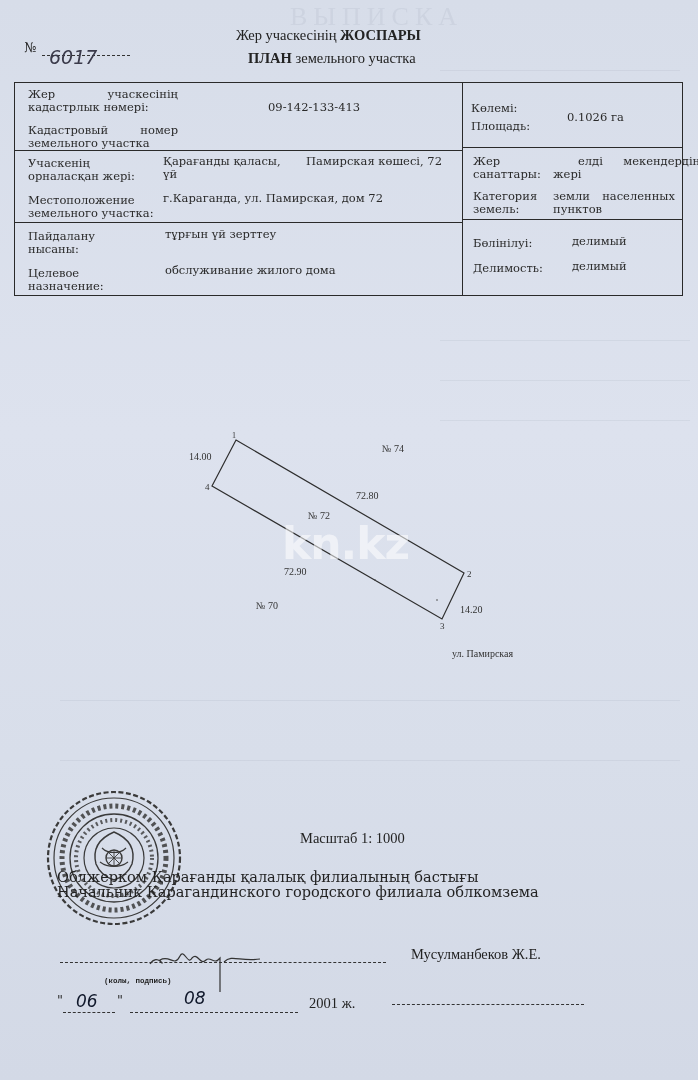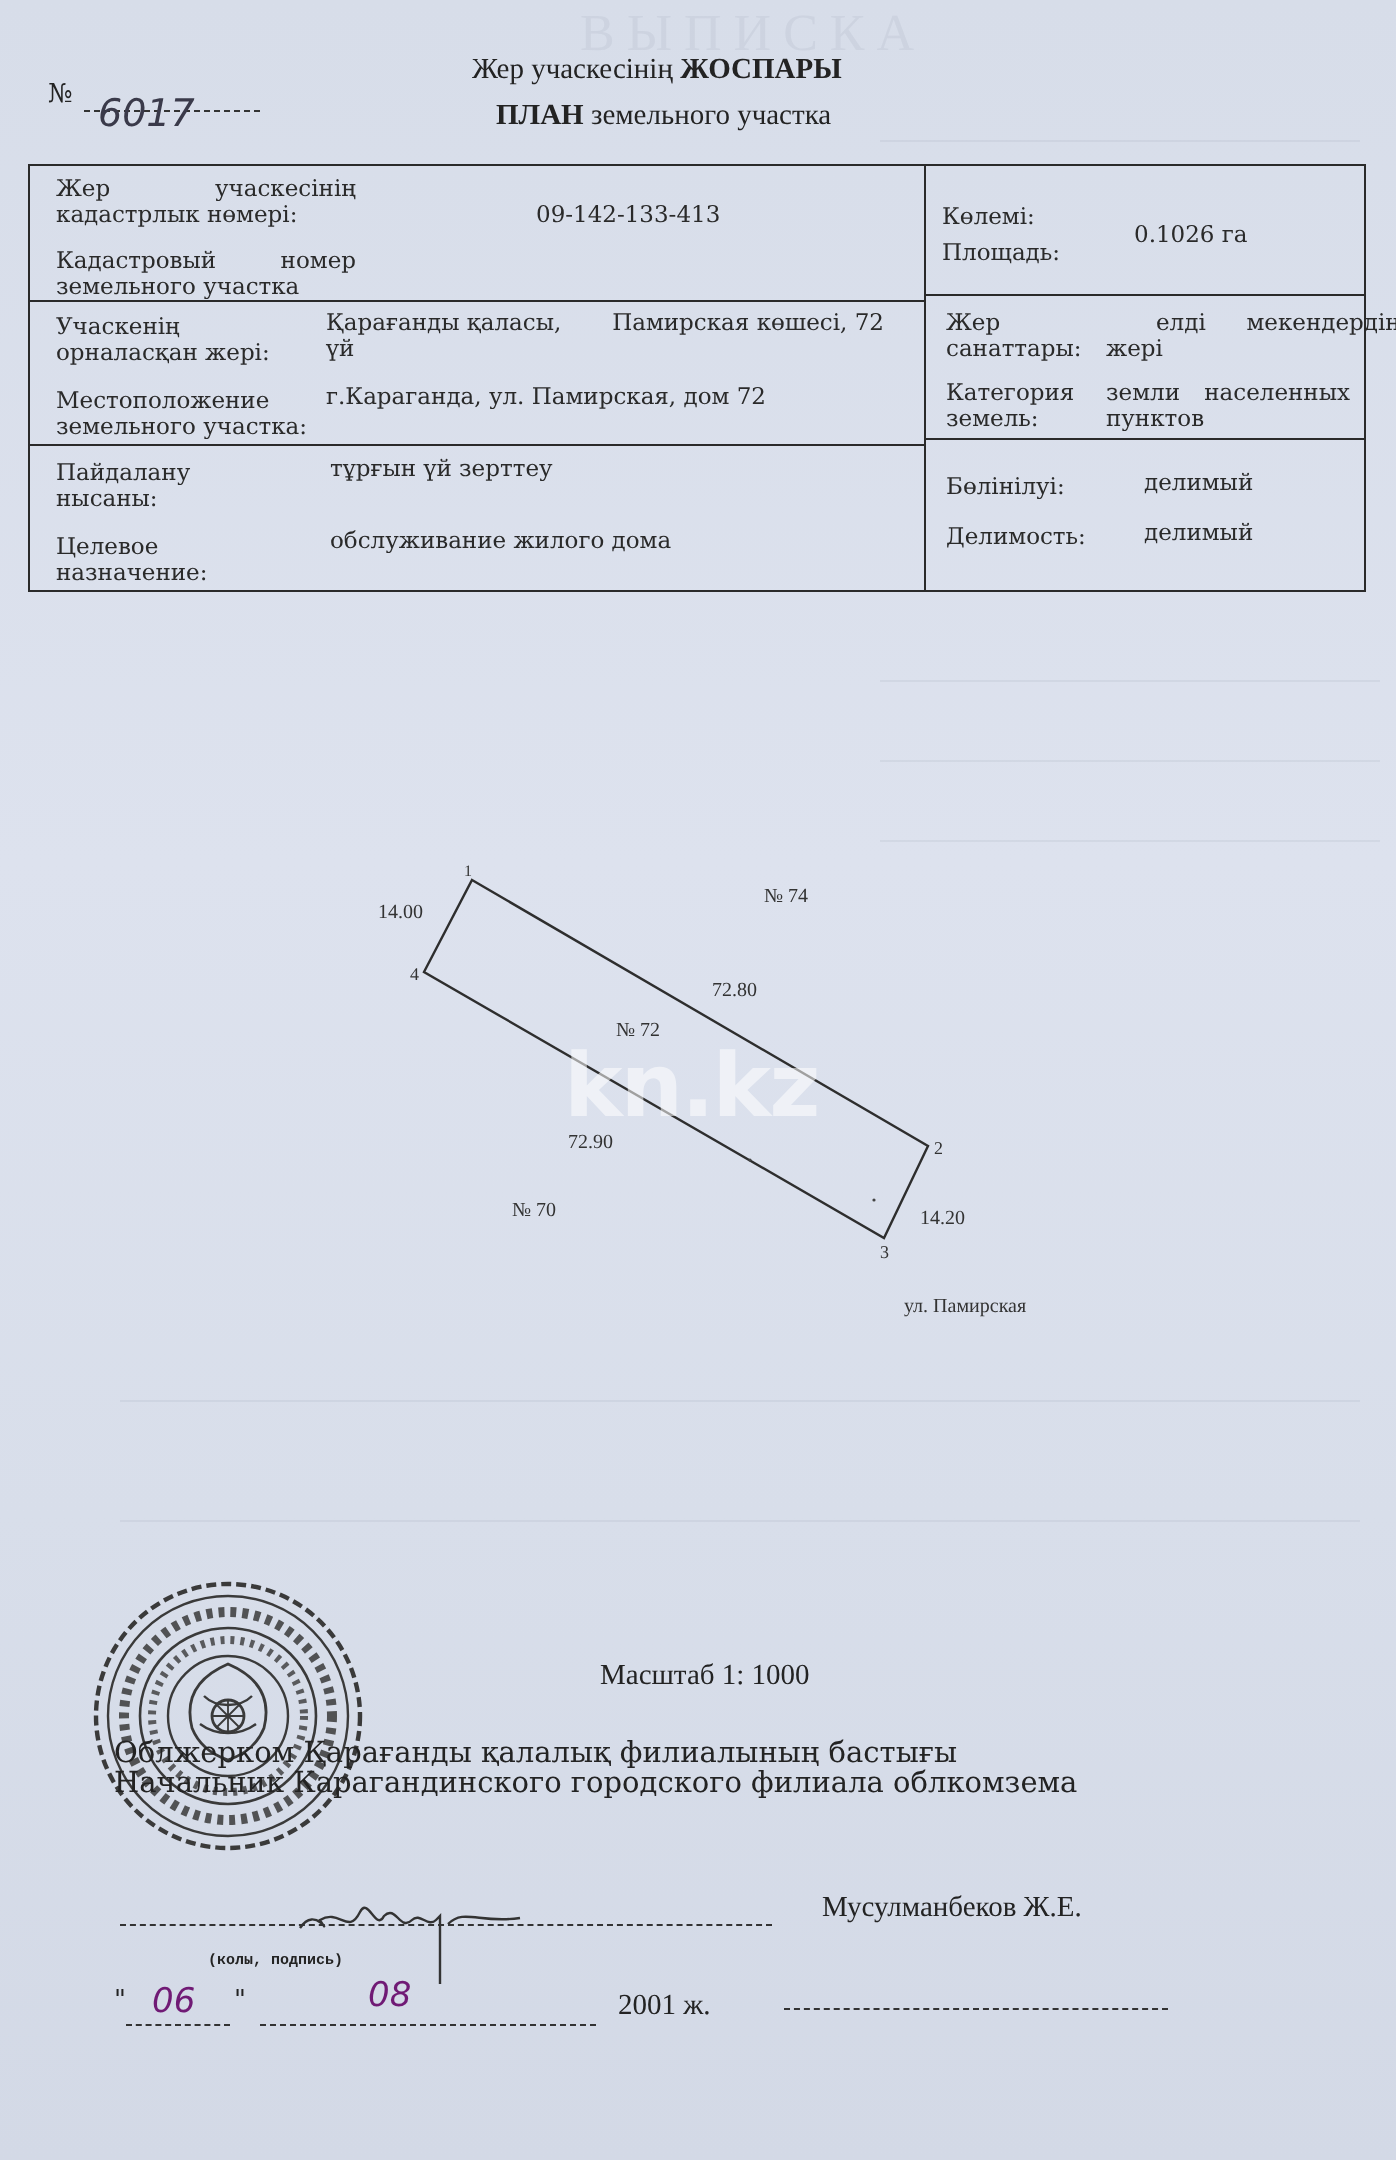--- a/index.html
+++ b/index.html
@@ -33,21 +33,21 @@
   .watermark { left: 282px; top: 518px; font-size: 44px; font-weight: bold; color: rgba(255,255,255,0.55); font-family: "DejaVu Sans", sans-serif; letter-spacing: -1px; }
 
   .scale { left: 300px; top: 830px; font-size: 14.5px; font-family: "Liberation Serif", serif; }
   .head1 { left: 57px; top: 869px; font-size: 14.5px; font-family: "DejaVu Serif", serif; }
   .head2 { left: 57px; top: 884px; font-size: 14.5px; font-family: "DejaVu Serif", serif; }
 
   .dash { border-bottom: 1.5px dashed #333; height: 0; }
   .sig-name { left: 411px; top: 946px; font-size: 14.5px; font-family: "Liberation Serif", serif; }
   .sig-caption { left: 104px; top: 977px; font-size: 7.5px; font-weight: bold; font-family: Liberation Mono, monospace; }
   .date-year { left: 309px; top: 995px; font-size: 14.5px; font-family: "Liberation Serif", serif; }
-  .hand { font-style: italic; font-family: "DejaVu Sans", sans-serif; color: #701a75; font-size: 17px; font-weight: 300; }
+  .hand { font-style: italic; font-family: "DejaVu Sans", sans-serif; color: #0f172a; font-size: 17px; font-weight: 300; }
   .quote { font-size: 13px; }
 </style>
 </head>
 <body>
 
 <div class="ghost" style="left:290px;top:2px;font-size:26px;letter-spacing:6px;">ВЫПИСКА</div>
 <div class="ghost-line" style="left:440px;top:70px;width:240px;"></div>
 <div class="ghost-line" style="left:440px;top:340px;width:250px;"></div>
 <div class="ghost-line" style="left:440px;top:380px;width:250px;"></div>
 <div class="ghost-line" style="left:440px;top:420px;width:250px;"></div>

